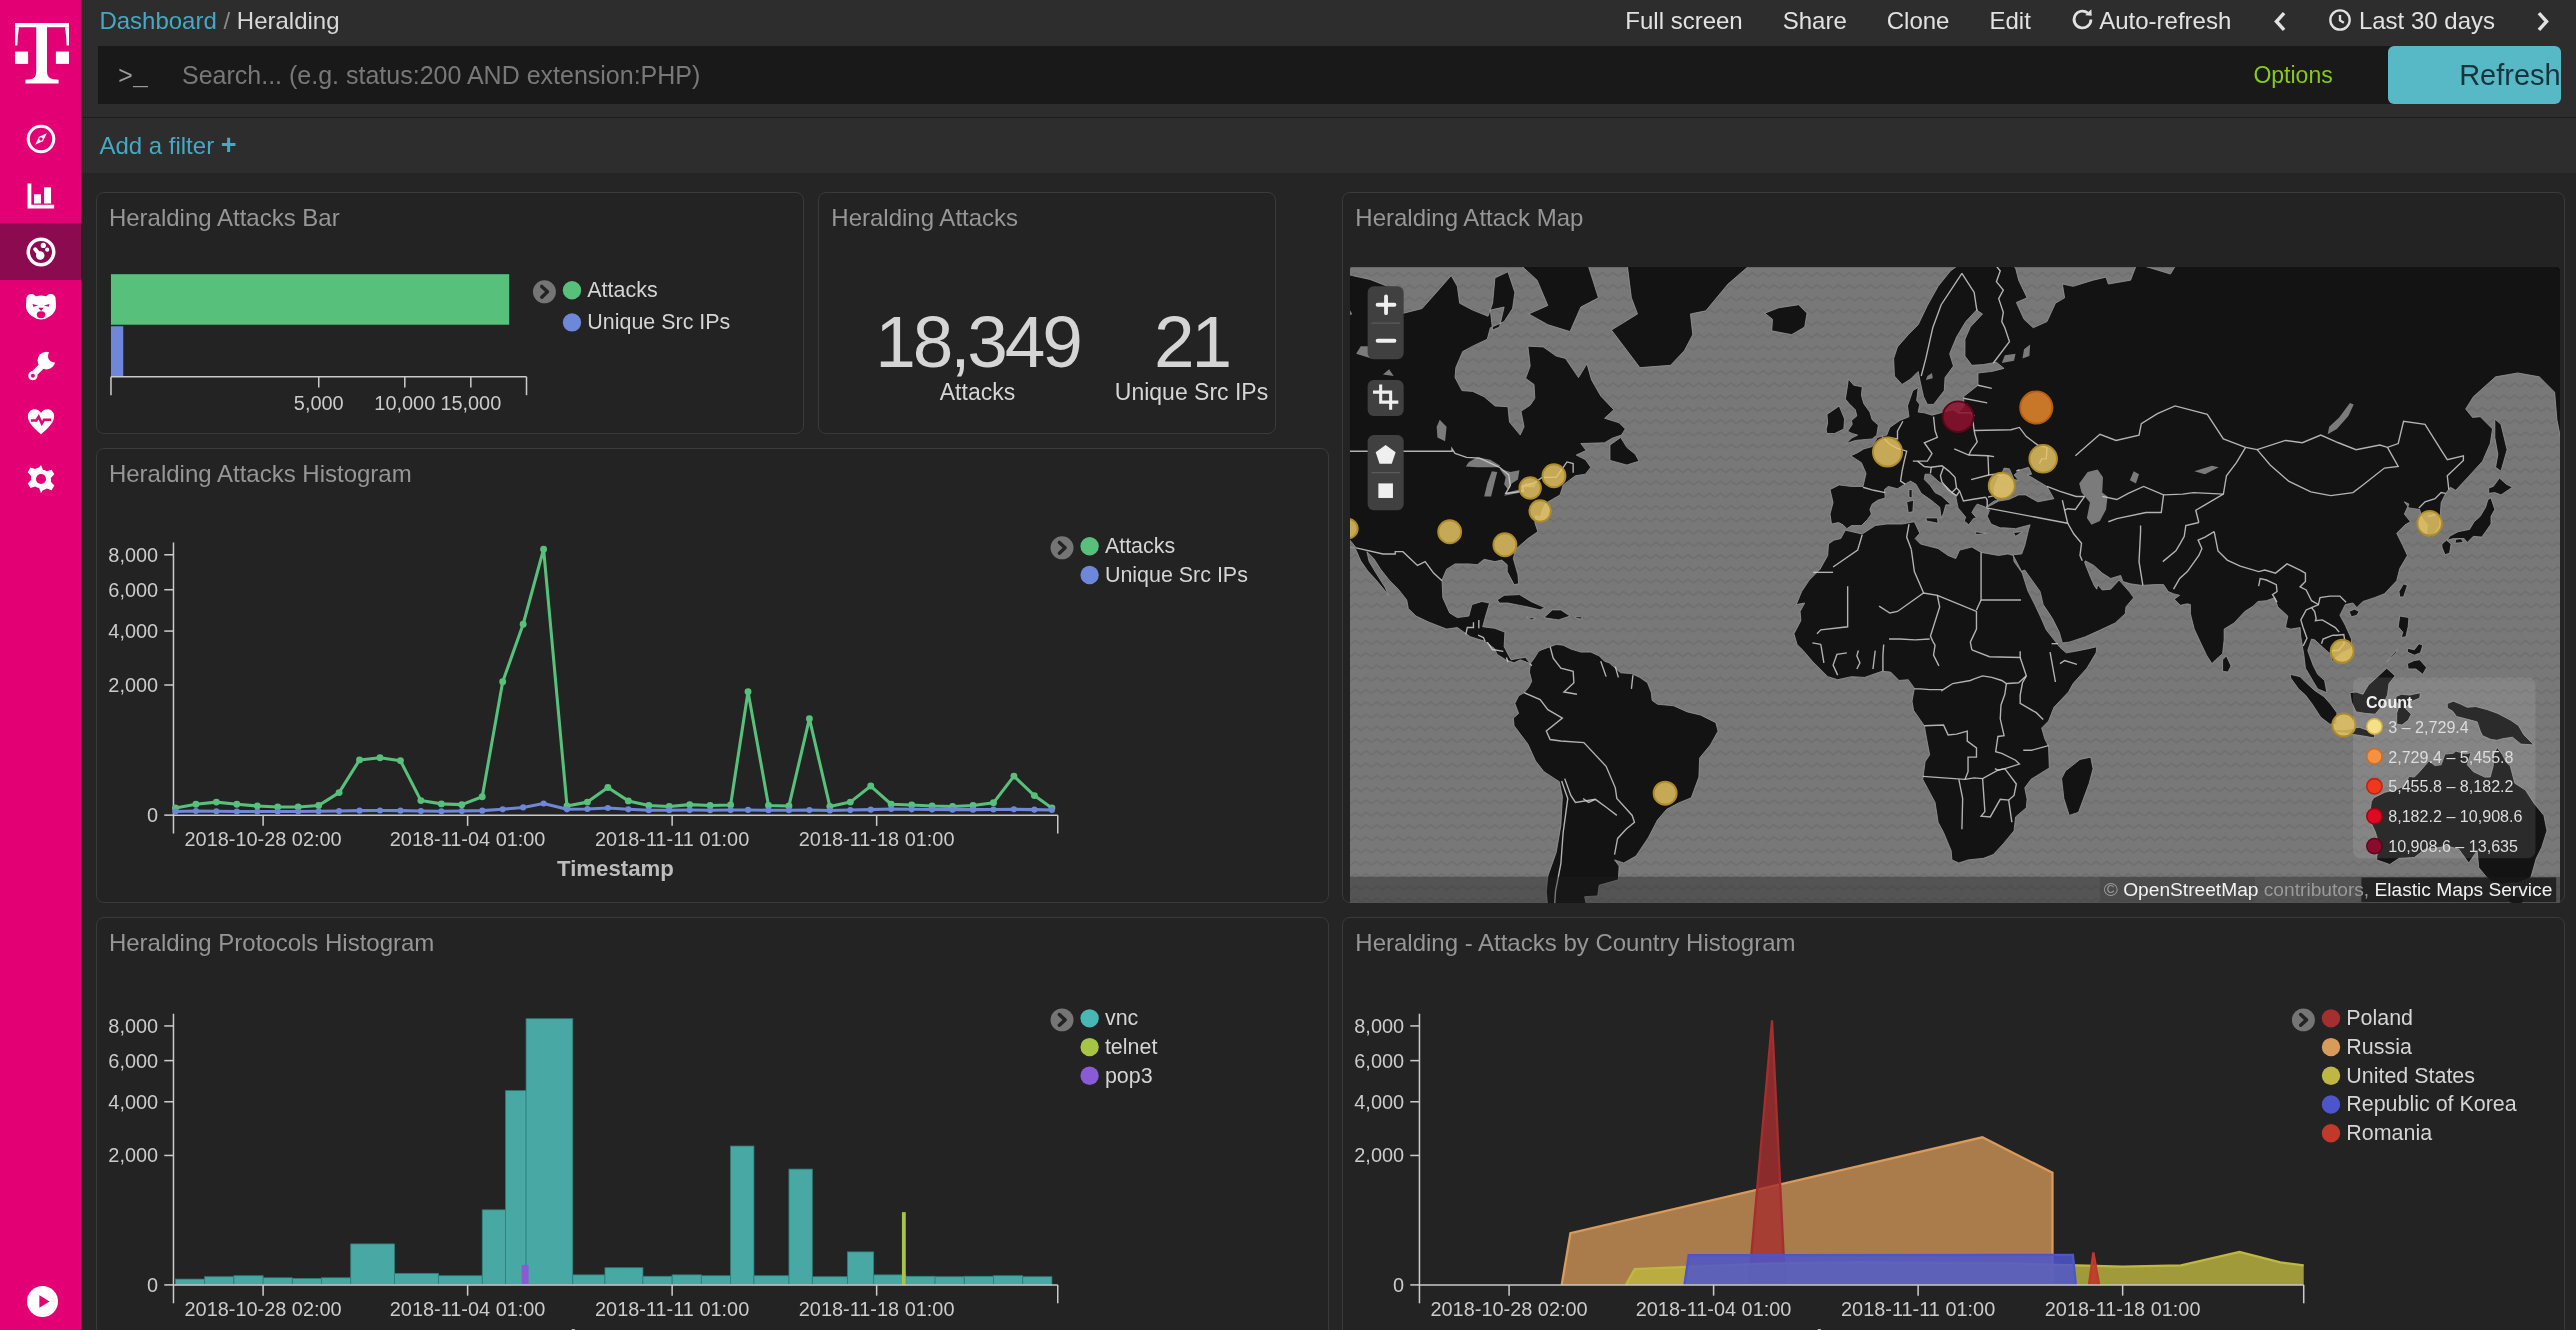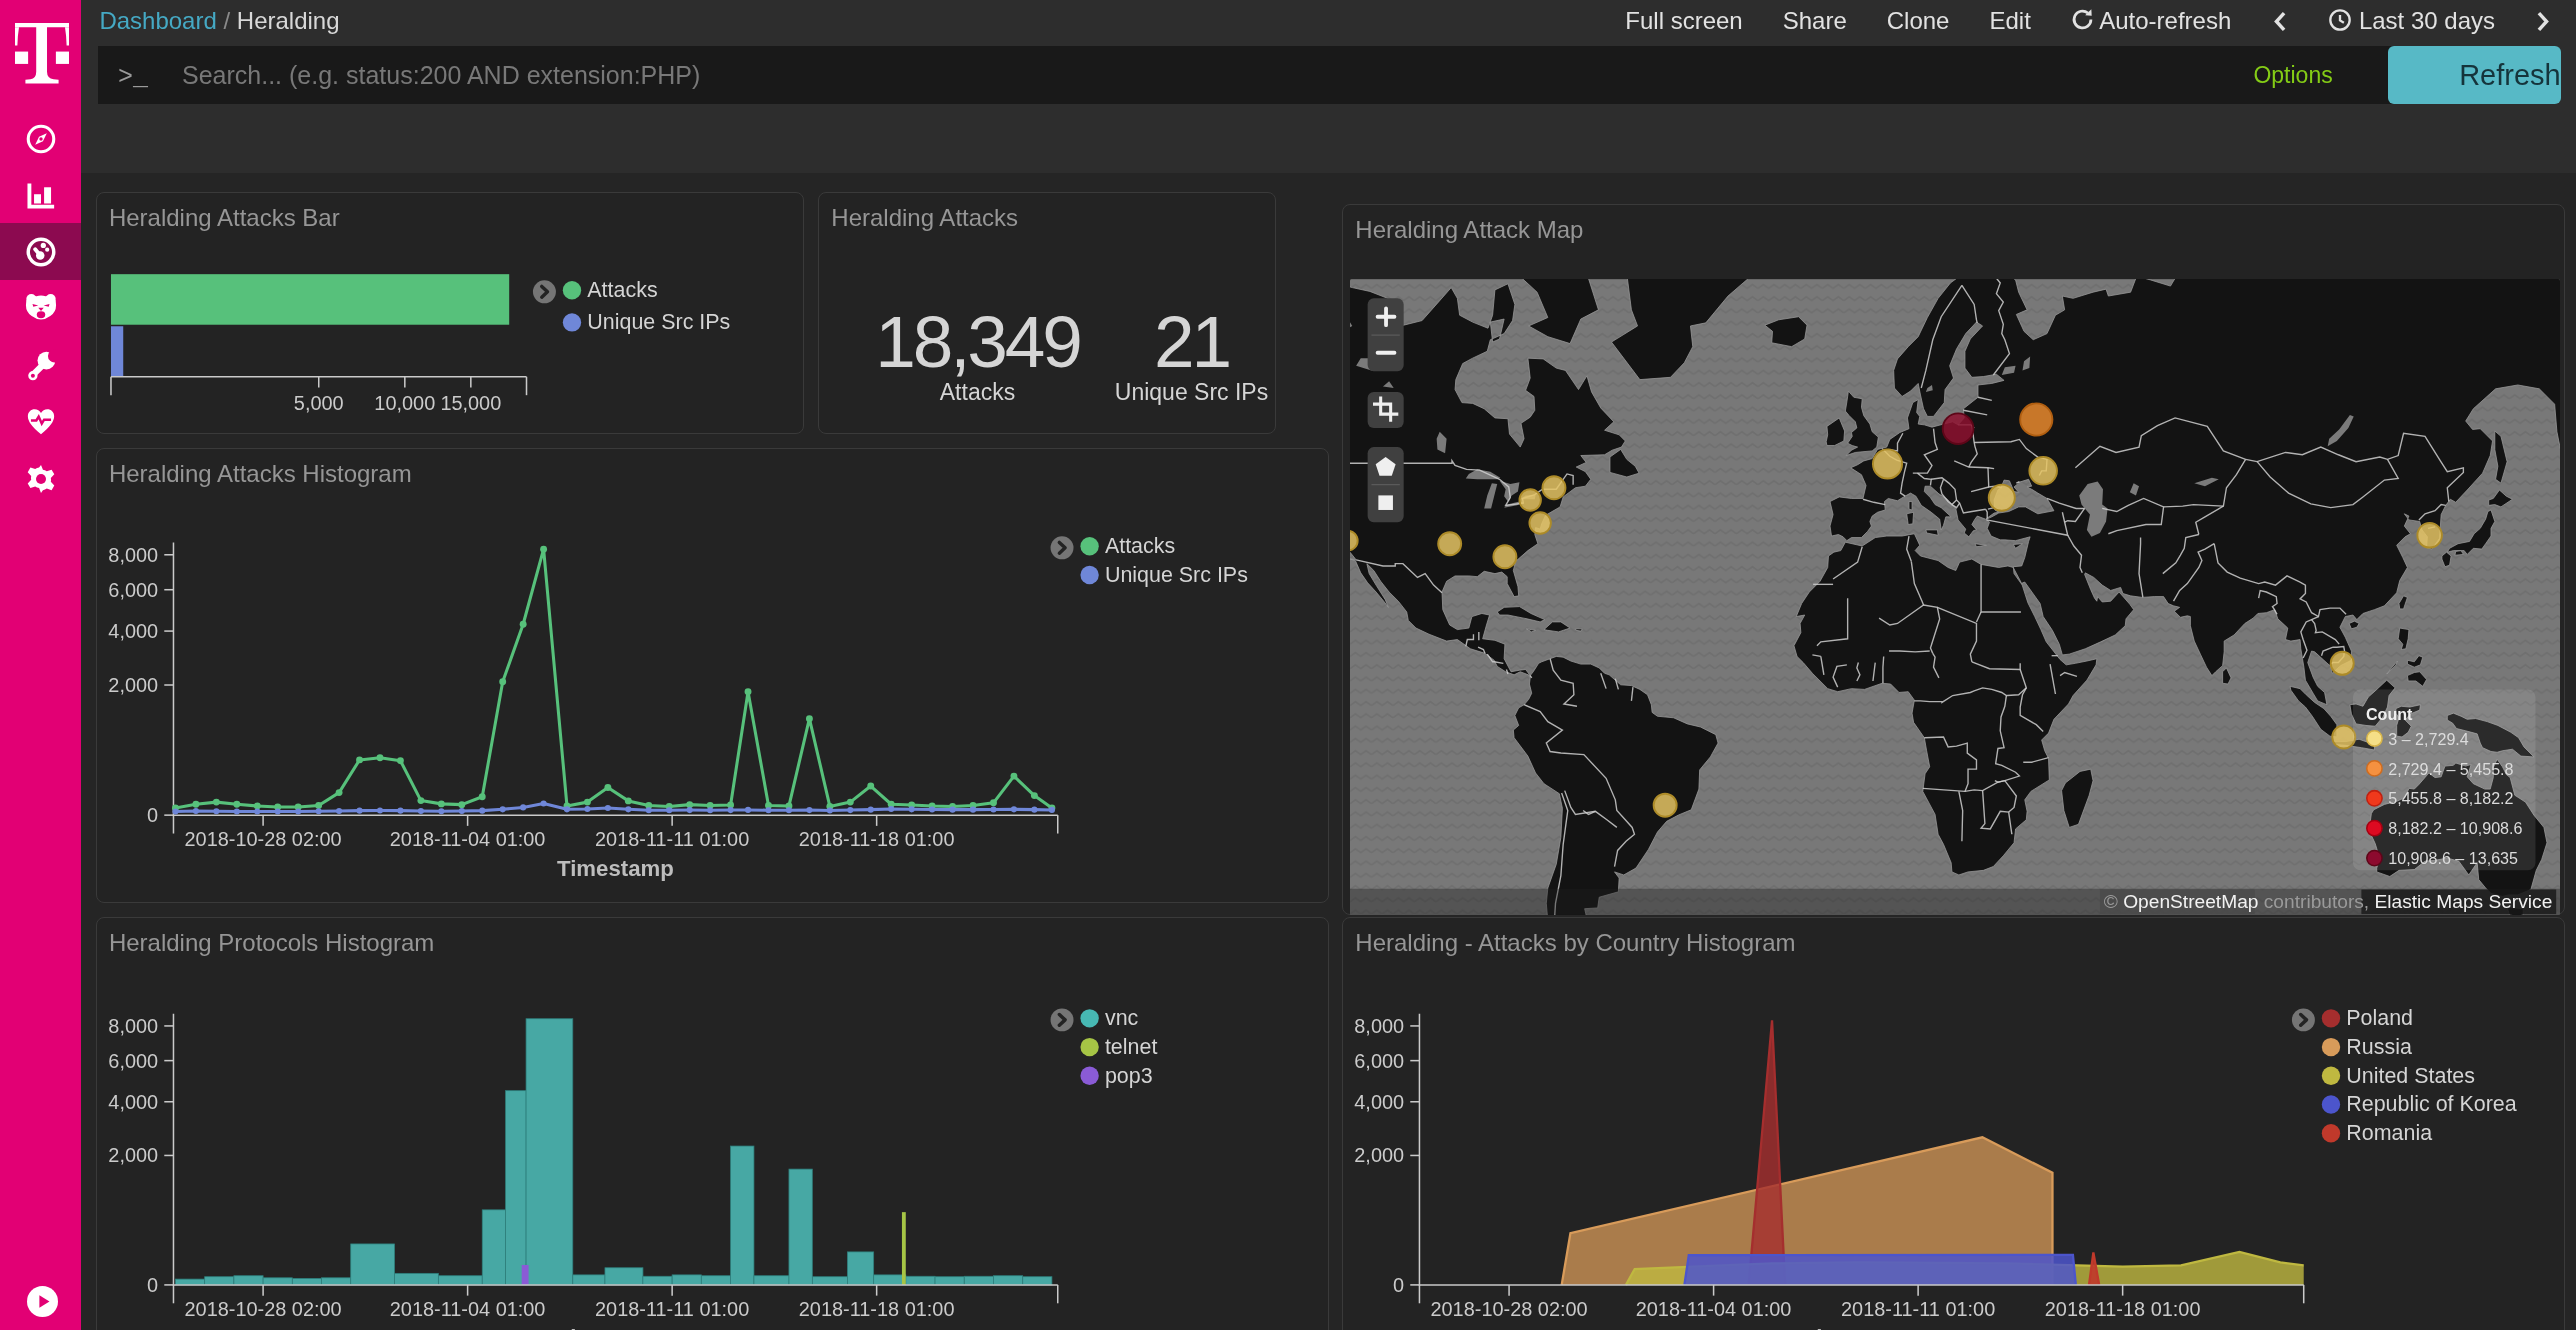--- a/index.html
+++ b/index.html
@@ -50,20 +50,23 @@
       <span><svg width="17" height="23" viewBox="0 0 22 30" style="vertical-align:-3.8px">
             <path d="M5,4 L15,15 L5,26" stroke="#e2e2e2" stroke-width="4.5" fill="none"></path>
           </svg></span>
     </div>
   </div>
   <div id="searchrow">
     <div id="searchbox"><span style="color:#9a9a9a;font-family:'Liberation Mono',monospace;margin:0 34px 0 20px">&gt;_</span>Search... (e.g. status:200 AND extension:PHP)</div>
     <div id="options">Options</div>
     <div id="refresh">Refresh</div>
   </div>
+  <div id="filterrow">
+      <div class="af">Add a filter <span style="font-weight:bold;font-size:27px">+</span></div>
+    </div>
   <div id="main"></div>
 
   <div class="panel" style="left:14.6px;top:192px;width:708px;height:242px">
     <div class="ptitle">Heralding Attacks Bar</div>
     <svg width="708" height="242" viewBox="0 0 924 316" style="position:absolute;left:0;top:0">
         <rect x="18" y="106" width="520" height="66" fill="#57c17b"></rect>
         <rect x="18" y="174" width="16" height="66" fill="#6f87d8"></rect>
         <line x1="18" y1="240" x2="560.6" y2="240" stroke="#cacaca" stroke-width="2"></line>
         <line x1="18" y1="240" x2="18" y2="264" stroke="#cacaca" stroke-width="2"></line>
         <line x1="560.6" y1="240" x2="560.6" y2="264" stroke="#cacaca" stroke-width="2"></line>
@@ -83,21 +86,21 @@
         </g>
       </svg>
   </div>
   <div class="panel" style="left:737px;top:192px;width:458px;height:242px">
     <div class="ptitle">Heralding Attacks</div>
     <div class="metricnum" style="left:-97px;width:511px">18,349</div>
     <div class="metriclab" style="left:-97px;width:511px">Attacks</div>
     <div class="metricnum" style="left:117px;width:511px">21</div>
     <div class="metriclab" style="left:117px;width:511px">Unique Src IPs</div>
   </div>
-  <div class="panel" style="left:1261px;top:204px;width:1223px;height:711px">
+  <div class="panel" style="left:1261px;top:192px;width:1223px;height:711px">
     <div class="ptitle">Heralding Attack Map</div>
     <svg width="1210" height="636" viewBox="0 0 1578 829" style="position:absolute;left:7px;top:74px;border-radius:1.5px">
         <defs>
           <pattern id="waves" width="28" height="16" patternUnits="userSpaceOnUse">
             <path d="M0,12 L7,7 L14,12 L21,7 L28,12" stroke="#6f6f6f" stroke-width="2.2" fill="none"></path>
           </pattern>
         </defs>
         <rect width="1578" height="829" fill="#787878"></rect>
         <rect width="1578" height="829" fill="url(#waves)"></rect>
         <path d="M-0,365L8,366L0,356L-12,352L-23,332L-33,310L-32,286L-31,264L-35,245L-47,232L-58,218L-69,192L-81,172L-92,151L-106,142L-124,133L-144,131L-169,129L-190,140L-204,151L-227,169L-253,184L-238,153L-250,133L-270,125L-256,94L-273,74L-285,60L-276,20L-244,-12L-218,-30L-181,-16L-141,-9L-129,-2L-104,11L-86,3L-66,-4L-43,1L-23,3L3,11L26,16L49,25L63,40L57,54L66,61L94,54L117,28L132,11L140,25L143,47L160,56L180,64L186,47L189,14L206,6L215,33L212,54L201,71L183,79L179,94L160,103L147,110L138,131L137,144L146,161L160,162L175,169L189,181L206,182L208,202L222,219L227,208L223,188L235,180L241,171L240,153L229,145L235,129L232,103L252,104L269,116L281,119L298,144L309,126L315,147L327,168L344,186L332,197L351,203L359,211L354,219L342,223L332,229L301,230L308,239L295,245L307,251L314,261L307,270L294,272L278,284L274,297L255,308L250,319L248,326L242,324L241,333L245,345L232,354L216,368L213,380L219,401L220,413L214,414L205,397L205,388L198,382L189,384L175,381L166,388L155,387L137,387L126,394L120,408L121,431L130,451L140,457L155,455L159,440L172,436L182,438L178,451L173,469L189,471L202,476L201,495L210,512L221,510L229,509L235,517L230,515L222,512L214,516L203,512L192,505L188,497L176,488L157,482L140,470L126,472L103,463L86,455L76,445L74,434L63,420L51,408L40,394L31,380L22,371L25,384L34,399L46,418L50,428L44,420L34,408L23,396L14,383L7,367Z M341,82L378,131L418,128L436,109L447,88L444,61L464,57L493,22L530,-10L553,-7L542,-52L553,-103L335,-103L350,-42L361,-7L367,40L375,61Z M229,-61L272,-73L298,-42L324,40L301,52L287,84L258,75L233,61L258,50L244,17L218,-7L226,-42Z M3,-61L46,-59L80,-28L60,-14L28,-12L1,-35Z M183,56L201,52L195,78L186,82Z M339,252L361,258L377,253L372,244L361,235L353,222L339,232Z M192,434L201,428L221,427L236,436L254,444L248,447L231,443L206,438L195,438Z M253,457L264,447L275,447L287,455L272,460L258,458Z M230,456L242,458L237,460Z M294,456L303,456L301,459L295,458Z M235,517L239,512L246,501L250,499L269,492L278,493L288,498L301,502L314,502L325,507L332,514L338,516L353,529L367,530L378,535L388,542L393,555L394,565L401,570L422,572L440,580L457,584L477,594L480,605L470,623L456,640L455,665L445,692L428,699L413,707L401,721L389,744L373,768L357,777L345,773L351,781L350,799L325,806L323,820L306,821L309,834L295,861L292,878L256,878L258,837L256,814L258,794L269,763L275,728L277,690L273,671L253,658L242,644L232,622L214,598L213,588L220,582L215,569L220,559L227,555L233,548L237,540L234,528L235,520Z M646,343L668,348L685,337L700,335L720,335L736,332L743,347L737,354L744,361L767,367L780,376L790,380L795,369L811,365L823,372L846,376L858,374L865,376L876,397L884,422L893,440L901,457L908,473L926,496L934,503L946,501L961,498L974,495L973,503L961,523L943,543L937,554L918,574L911,592L902,601L906,615L911,625L912,653L888,668L880,679L883,694L882,705L868,717L866,735L852,752L839,766L826,771L806,773L794,777L785,773L784,761L774,737L767,724L763,698L747,668L750,645L756,636L752,615L749,598L735,578L733,566L736,549L728,538L716,539L705,528L694,527L671,535L654,534L636,538L623,534L603,514L591,500L583,492L579,478L588,461L587,449L593,438L582,440L589,423L599,408L613,394L623,376L624,361L631,356L640,354Z M933,657L952,642L966,639L969,654L964,673L950,711L938,715L931,693L928,667Z M626,322L630,307L626,290L638,284L654,286L669,286L673,269L667,255L653,246L662,242L670,237L681,234L688,222L700,219L704,209L717,200L729,195L727,181L734,161L741,157L739,174L743,179L741,189L749,190L759,193L774,189L786,186L793,190L801,181L800,169L819,154L819,138L837,136L853,132L843,124L826,127L811,128L802,116L802,94L809,78L825,61L817,56L803,71L791,91L782,113L787,129L776,144L775,161L761,179L753,179L748,169L744,151L741,136L731,146L720,153L710,142L709,119L714,104L728,88L741,75L753,50L767,25L783,5L803,-10L827,-24L843,-21L857,-7L868,1L872,17L883,40L869,46L879,68L891,79L909,71L920,47L932,40L929,22L943,25L969,17L986,13L989,22L1018,17L1026,-4L1044,1L1070,9L1095,-33L1110,-42L1138,-61L1173,-103L1224,-126L1282,-151L1339,-114L1396,-71L1454,-42L1511,-52L1551,-33L1580,-24L1603,1L1620,-2L1655,-7L1689,17L1712,40L1712,107L1683,101L1657,131L1632,133L1614,116L1597,125L1591,153L1609,169L1608,189L1589,220L1579,224L1574,199L1571,163L1551,143L1523,138L1494,143L1465,169L1455,185L1464,196L1474,195L1490,211L1487,230L1477,253L1457,275L1442,291L1435,287L1429,295L1423,307L1422,322L1421,338L1411,352L1404,350L1405,336L1398,327L1395,316L1381,314L1375,306L1381,309L1375,322L1383,332L1376,336L1365,347L1373,363L1379,376L1369,393L1365,409L1349,426L1336,431L1330,433L1321,436L1313,444L1308,438L1298,440L1291,454L1298,467L1306,485L1306,497L1292,504L1281,514L1279,505L1269,496L1258,486L1254,485L1249,500L1256,519L1262,531L1271,539L1274,555L1262,550L1256,540L1246,523L1244,506L1240,482L1239,470L1227,472L1220,470L1223,455L1210,443L1206,431L1195,435L1184,436L1178,442L1167,449L1153,464L1140,472L1140,486L1138,504L1129,512L1124,517L1117,506L1109,489L1101,472L1096,452L1096,440L1092,439L1083,441L1075,433L1082,428L1074,426L1067,423L1061,414L1049,414L1033,415L1018,413L1008,410L1005,402L992,406L981,399L970,389L959,383L958,385L966,405L971,416L974,420L975,414L981,421L992,420L1003,408L1017,424L1022,431L1012,443L1011,452L998,464L979,473L959,482L938,489L929,490L925,476L916,458L904,440L900,423L880,395L877,396L876,398L866,384L865,375L876,374L880,363L885,342L887,336L868,341L854,340L848,340L836,335L831,325L834,317L830,313L837,310L846,305L859,303L872,297L881,297L897,306L918,302L909,286L897,279L889,274L883,271L889,270L885,261L872,265L872,266L866,271L872,278L866,277L863,270L860,263L853,262L849,272L845,275L840,288L841,301L846,304L840,305L829,313L818,309L815,313L811,320L817,327L813,328L807,336L801,331L803,326L793,314L790,299L779,287L768,280L757,270L750,270L749,277L757,285L763,294L771,298L784,310L777,310L774,321L771,327L769,313L758,304L745,295L738,283L731,279L722,284L714,289L702,286L697,290L698,301L688,304L681,309L678,316L680,322L675,329L667,337L654,337L648,341L643,336L637,333L628,335Z M647,230L659,226L669,225L681,224L687,219L689,206L681,199L678,189L670,178L667,167L668,156L657,154L650,146L648,160L646,172L651,178L659,186L661,194L654,200L655,205L649,214L655,217L662,219L654,223Z M622,217L632,217L644,211L645,198L638,181L622,192L623,203L621,212Z M550,83L576,88L593,78L596,60L585,49L559,53L541,60L551,68Z M631,-21L642,-30L651,-24L639,-16Z M1488,301L1493,316L1488,325L1488,335L1481,345L1476,352L1465,351L1457,359L1453,354L1439,354L1431,356L1434,351L1445,345L1460,342L1466,332L1474,325L1481,313L1484,303Z M1485,295L1493,294L1501,297L1516,287L1508,283L1499,275L1491,286L1485,288Z M1424,365L1428,375L1434,373L1436,361L1430,356L1424,361Z M1441,360L1452,359L1449,354L1442,355Z M1493,198L1501,205L1509,238L1501,266L1494,261L1497,244L1493,222Z M1369,430L1374,430L1379,415L1374,413L1368,423Z M1303,449L1310,446L1316,449L1313,454L1306,456Z M1138,527L1145,528L1149,520L1143,507L1138,512Z M1226,531L1239,534L1247,542L1258,552L1270,560L1279,570L1287,581L1287,597L1278,596L1266,587L1255,570L1246,558L1237,550L1227,536Z M1282,603L1299,603L1316,600L1336,607L1336,614L1319,611L1299,608L1285,607Z M1304,555L1312,554L1321,557L1328,545L1338,536L1352,523L1363,533L1355,543L1353,558L1347,571L1337,583L1325,582L1312,580L1306,567Z M1364,560L1371,557L1382,558L1396,555L1395,562L1383,567L1376,575L1384,583L1380,591L1372,597L1365,596L1365,582L1368,572L1364,566Z M1431,569L1439,566L1449,570L1457,574L1468,573L1483,577L1497,582L1514,591L1524,598L1531,610L1544,623L1527,622L1516,613L1503,615L1496,617L1488,616L1477,611L1474,605L1470,593L1455,589L1443,586L1438,579L1431,575Z M1329,719L1332,697L1335,692L1349,685L1365,681L1376,676L1381,664L1388,665L1394,659L1407,644L1415,650L1423,649L1428,635L1439,634L1442,631L1455,635L1462,633L1457,649L1465,658L1480,665L1487,665L1491,650L1491,637L1496,626L1503,636L1508,646L1513,650L1519,673L1533,682L1544,699L1557,715L1561,735L1554,757L1547,771L1540,796L1523,803L1511,803L1503,805L1488,801L1481,794L1472,783L1470,761L1459,777L1446,759L1431,755L1414,758L1402,759L1388,770L1368,771L1356,779L1339,773L1339,768L1343,756L1337,736Z M1509,819L1530,821L1530,829L1522,831L1512,829Z M1671,774L1679,780L1686,791L1688,807L1680,813L1684,825L1672,822L1680,799L1672,778Z M751,327L766,327L767,334L752,331Z M726,306L735,304L734,319L728,320Z M729,290L733,290L733,301L729,300Z M815,345L830,347L817,349Z M865,346L877,345L868,351Z M1367,469L1369,455L1381,457L1380,469L1377,482L1371,483L1373,476Z M1379,517L1388,513L1395,512L1404,522L1399,531L1390,524L1380,524Z M1379,497L1388,499L1394,491L1399,493L1396,503L1388,506L1379,502Z M1352,515L1364,503L1366,498L1359,506Z" fill="#131313" stroke="#9a9a9a" stroke-width="1" fill-rule="evenodd"></path>

